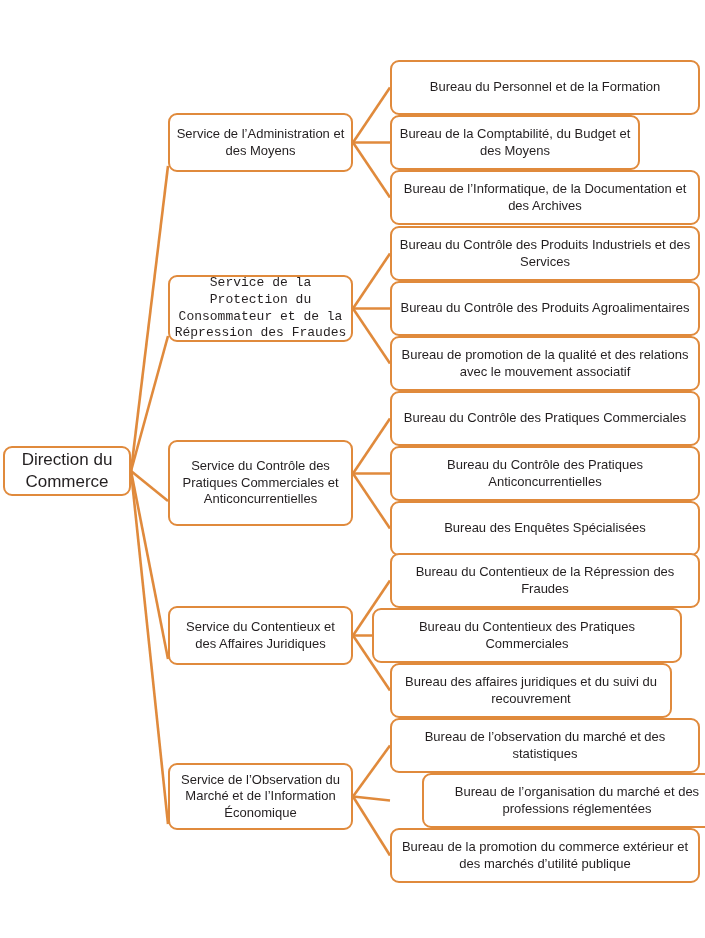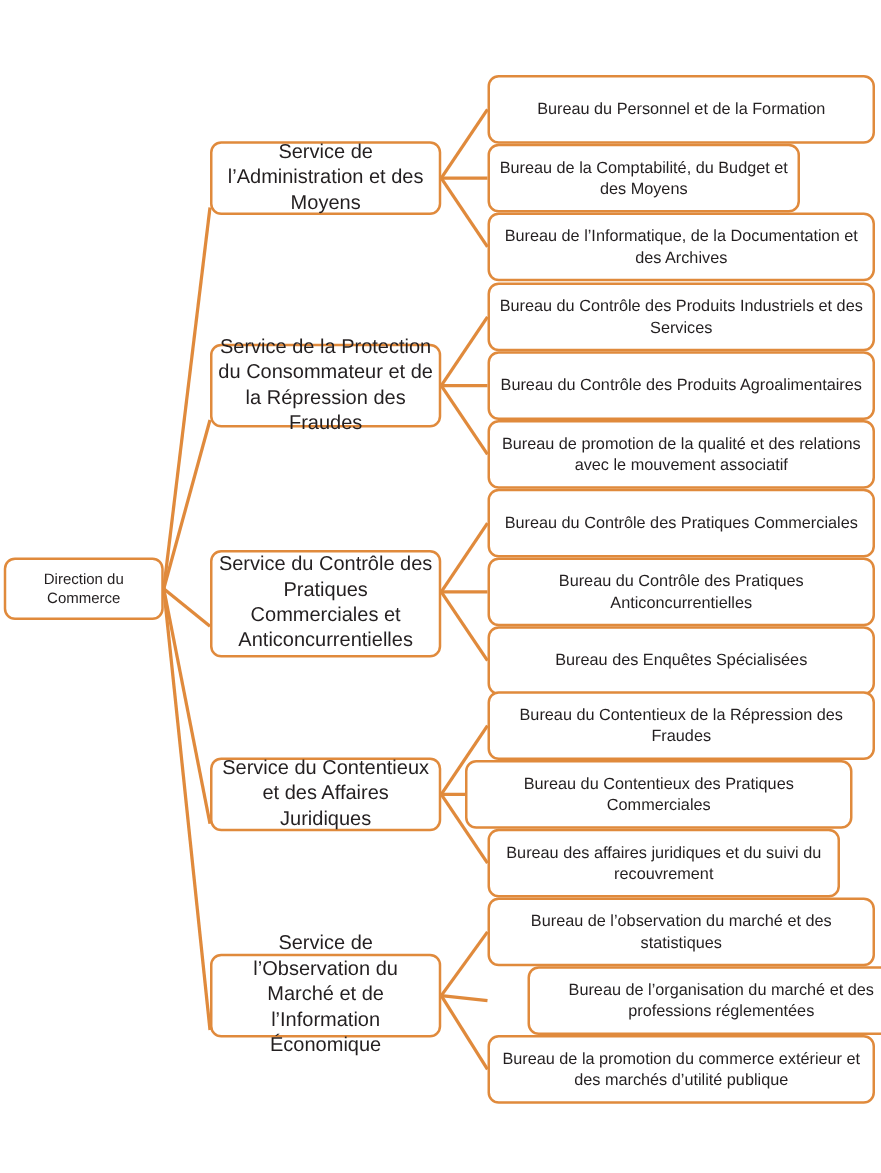--- a/index.html
+++ b/index.html
@@ -41,24 +41,24 @@
     color: #231f20;
     line-height: 1.28;
     z-index: 2;
   }
   .node-text {
     display: block;
     padding: 0 4px;
     width: 100%;
   }
   .node-root {
-    font-size: 12px;
+    font-size: 17px;
   }
   .node-service {
-    font-size: 16px;
+    font-size: 13px;
   }
   .node-bureau {
     font-size: 13px;
   }
 </style>
 </head>
 <body>
 
 <div id="chart-canvas">
   <svg id="connector-layer" viewBox="0 0 705 938" width="705" height="938" xmlns="http://www.w3.org/2000/svg">
@@ -92,21 +92,21 @@
       </div>
       <div class="node node-bureau" style="left: 390px; top: 60px; width: 310px; height: 55px;">
         <span class="node-text">Bureau du Personnel et de la Formation</span>
       </div>
       <div class="node node-bureau" style="left: 390px; top: 115px; width: 250px; height: 55px;">
         <span class="node-text">Bureau de la Comptabilité, du Budget et des Moyens</span>
       </div>
       <div class="node node-bureau" style="left: 390px; top: 170px; width: 310px; height: 55px;">
         <span class="node-text">Bureau de l’Informatique, de la Documentation et des Archives</span>
       </div>
-      <div class="node node-service" style="left: 168px; top: 275px; width: 185px; height: 67px;">
+      <div class="node node-service" style="left: 168px; top: 275px; width: 185px; height: 67px; font-family: Liberation Mono, monospace;">
         <span class="node-text">Service de la Protection du Consommateur et de la Répression des Fraudes</span>
       </div>
       <div class="node node-bureau" style="left: 390px; top: 226px; width: 310px; height: 55px;">
         <span class="node-text">Bureau du Contrôle des Produits Industriels et des Services</span>
       </div>
       <div class="node node-bureau" style="left: 390px; top: 281px; width: 310px; height: 55px;">
         <span class="node-text">Bureau du Contrôle des Produits Agroalimentaires</span>
       </div>
       <div class="node node-bureau" style="left: 390px; top: 336px; width: 310px; height: 55px;">
         <span class="node-text">Bureau de promotion de la qualité et des relations avec le mouvement associatif</span>

